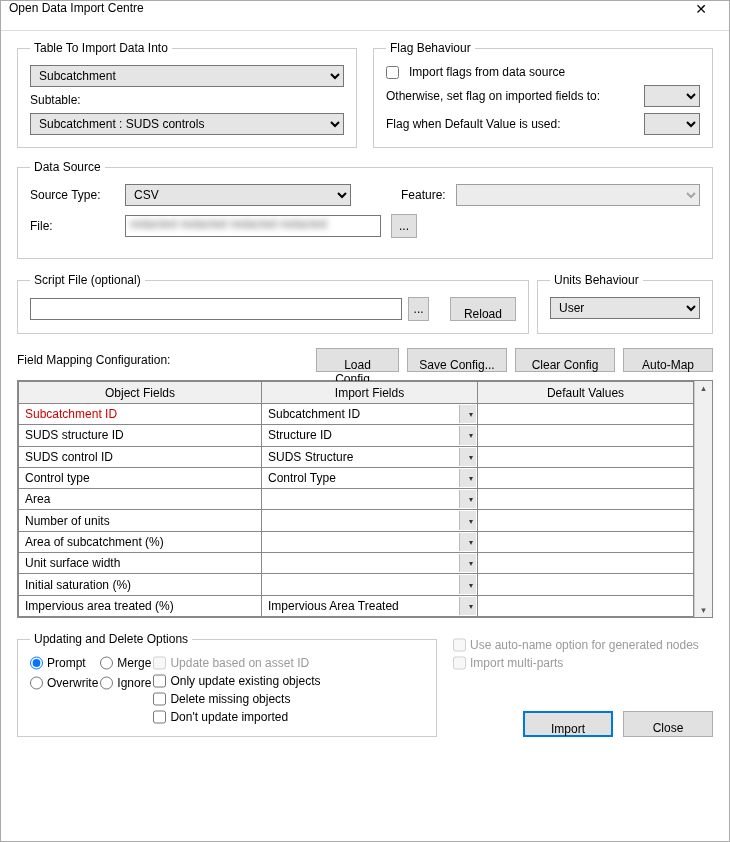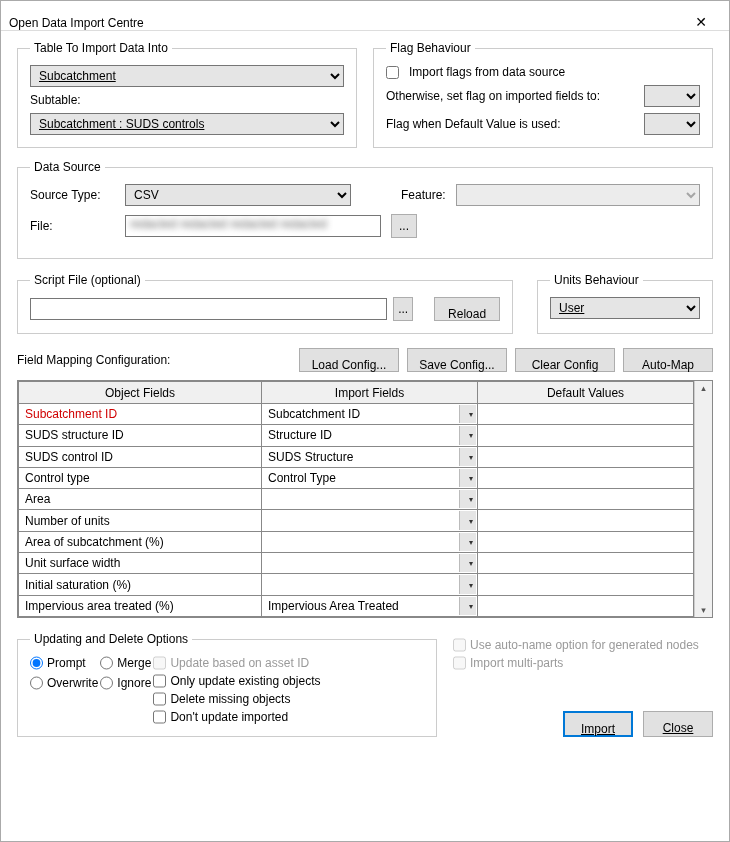--- a/index.html
+++ b/index.html
@@ -1,39 +1,39 @@
 <!DOCTYPE html>
 <html><head>
 <meta charset="utf-8">
 <style>
   * { box-sizing: border-box; font-family: "Segoe UI", Tahoma, sans-serif; font-size: 12px; }
   body { margin: 0; background: #fff; color: #000; }
   .window { width: 730px; height: 842px; border: 1px solid #aaa; position: relative; background: #fff; }
-  .titlebar { height: 30px; display: flex; align-items: flex-end; padding: 0 8px; border-bottom: 1px solid #ddd; }
+  .titlebar { height: 30px; display: flex; align-items: flex-start; padding: 0 8px; border-bottom: 1px solid #ddd; }
   .titlebar .title { flex: 1; }
   .titlebar .close { width: 40px; text-align: center; font-size: 14px; cursor: default; }
   .body-area { padding: 10px 16px 12px 16px; }
   fieldset { border: 1px solid #ccc; padding: 10px 12px 12px 12px; margin: 0; position: relative; }
   legend { padding: 0 4px; color: #000; }
   .row1 { display: flex; gap: 16px; margin-bottom: 12px; }
   .row1 > fieldset { flex: 1; }
   .table-import { min-width: 338px; }
   .fieldrow { display: flex; align-items: center; margin-bottom: 6px; gap: 6px; }
   .fieldrow:last-child { margin-bottom: 0; }
   label.plain { white-space: nowrap; }
   select, input[type=text] { height: 22px; border: 1px solid #767676; background: #fff; padding: 1px 4px; }
   select.grey, .select-grey { background: #e5e5e5; }
-  .full { width: 100%; text-decoration: underline; }
+  .full { width: 100%; }
   .browse-btn, .btn { height: 24px; background: #e1e1e1; border: 1px solid #adadad; padding: 9px 10px; cursor: default; }
   .browse-btn { width: 26px; padding: 0; text-align: center; }
   .btn.primary { background: #e1e1e1; border: 2px solid #0078d7; }
   .data-source { margin-bottom: 14px; }
   .ds-row { display: flex; align-items: center; gap: 10px; margin-bottom: 8px; }
   .ds-row .lbl { width: 85px; }
-  .row3 { display: flex; gap: 24px; margin-bottom: 14px; align-items: stretch; }
+  .row3 { display: flex; gap: 8px; margin-bottom: 14px; align-items: stretch; }
   .row3 fieldset { }
   .script-file { flex: 1; }
   .units-behaviour { width: 176px; }
   .fmc-row { display: flex; align-items: center; gap: 8px; margin-bottom: 8px; }
   .fmc-row .label { flex: 1; }
   .mapping-table-wrap { display: flex; border: 1px solid #888; height: 238px; }
   .mapping-table { flex: 1; border-collapse: collapse; width: 100%; }
   .mapping-table th { background: #f0f0f0; border: 1px solid #888; font-weight: normal; padding: 3px 6px; text-align: center; height: 22px; }
   .mapping-table td { border: 1px solid #888; padding: 2px 6px; height: 21px; position: relative; }
   .mapping-table td.dd::after { content: ""; position: absolute; right: 1px; top: 1px; bottom: 1px; width: 16px; background: #e5e5e5; border-left: 1px solid #bbb; }
@@ -45,21 +45,21 @@
   .vscroll .down { bottom: 2px; }
   .bottom-row { display: flex; gap: 16px; margin-top: 14px; }
   .updating-options { flex: 1; }
   .radio-col { display: flex; flex-direction: column; gap: 6px; }
   .ud-grid { display: flex; gap: 2px; }
   .check-col { display: flex; flex-direction: column; gap: 4px; }
   .disabled { color: #9a9a9a; }
   .right-bottom { width: 260px; display: flex; flex-direction: column; justify-content: space-between; }
   .right-checks { display: flex; flex-direction: column; gap: 4px; margin-top: 6px; }
   .buttons-final { display: flex; gap: 10px; justify-content: flex-end; margin-top: auto; }
-  .buttons-final .btn { width: 70px; height: 26px; text-decoration: underline; }
+  .buttons-final .btn { width: 90px; height: 26px; }
   input[type=checkbox], input[type=radio] { margin: 0 4px 0 0; vertical-align: middle; }
   .chklbl { display: flex; white-space: nowrap; }
   .blurred { filter: blur(3px); color: #666; user-select: none; }
 </style>
 </head>
 <body>
 
 <div class="window">
   <div class="titlebar">
     <span class="title">Open Data Import Centre</span>
@@ -134,21 +134,21 @@
       <fieldset class="units-behaviour">
         <legend>Units Behaviour</legend>
         <select class="full grey">
           <option>User</option>
         </select>
       </fieldset>
     </div>
 
     <div class="fmc-row">
       <span class="label">Field Mapping Configuration:</span>
-      <button class="btn" style="width:100px">Load Config...</button>
+      <button class="btn" style="width:83px">Load Config...</button>
       <button class="btn" style="width:100px">Save Config...</button>
       <button class="btn" style="width:100px">Clear Config</button>
       <button class="btn" style="width:90px">Auto-Map</button>
     </div>
 
     <div class="mapping-table-wrap">
       <table class="mapping-table">
         <thead>
           <tr>
             <th style="width:36%">Object Fields</th>

